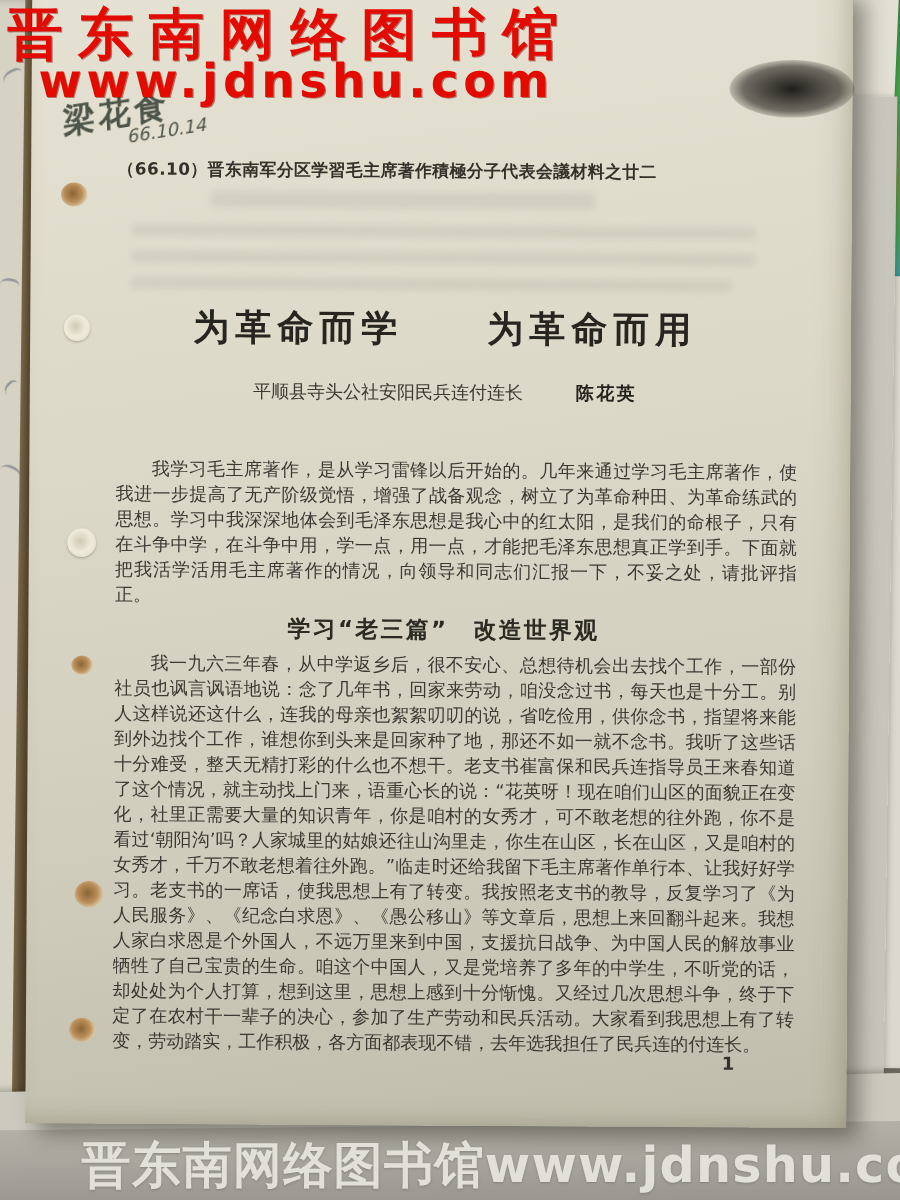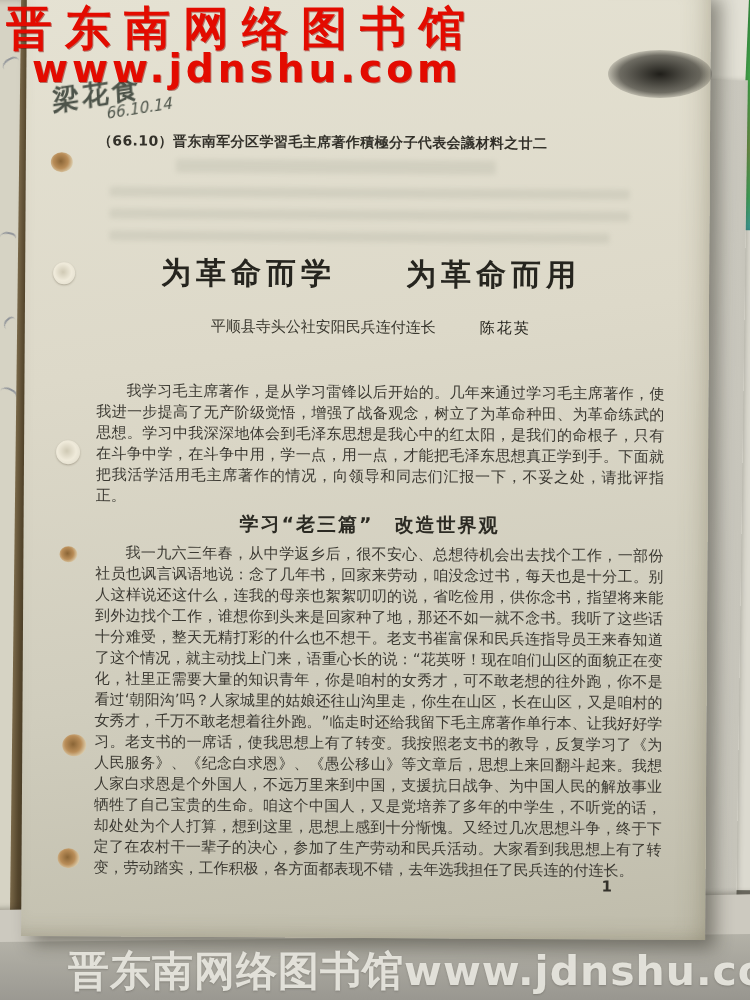--- a/index.html
+++ b/index.html
@@ -38,21 +38,21 @@
 
   
   .ghost{background:#7e8474;opacity:.14;filter:blur(2.6px);border-radius:2px;}
 
   
   .doc-text{color:#393730;}
   .hdr{left:72px;top:146px;width:560px;font-size:14px;letter-spacing:.4px;color:#33312a;font-weight:600;}
   .ttl{left:58px;top:266px;width:576px;text-align:center;font-size:30px;font-weight:700;letter-spacing:5px;color:#26251f;
     font-family:"DejaVu Serif","Liberation Serif",serif;white-space:nowrap;}
   .byl{left:58px;top:330px;width:576px;text-align:center;font-size:15px;color:#3a382f;}
-  .byl .name{font-weight:400;margin-left:44px;letter-spacing:2px;color:#23221c;}
+  .byl .name{font-weight:700;margin-left:44px;letter-spacing:2px;color:#23221c;}
   .para{left:72px;top:394px;width:568px;font-size:15px;line-height:21px;text-align:justify;text-indent:2em;letter-spacing:0;color:#3b3932;}
   .para2{top:556px;}
   .sec{left:58px;top:524px;width:576px;text-align:center;font-size:19px;font-weight:700;letter-spacing:2px;color:#2b2a23;}
   .pgnum{left:580px;top:888px;font-size:15px;font-weight:700;color:#33312a;}
 
   
   .wm-top1{left:6px;top:-2px;font-size:46px;font-weight:800;letter-spacing:13px;color:#e30b00;
     text-shadow:1px 1px 0 rgba(130,5,0,.5);white-space:nowrap;z-index:30;}
   .wm-top2{left:32px;top:46px;font-size:39px;font-weight:800;letter-spacing:4px;color:#e30b00;
     text-shadow:1px 1px 0 rgba(130,5,0,.5);white-space:nowrap;z-index:30;}

